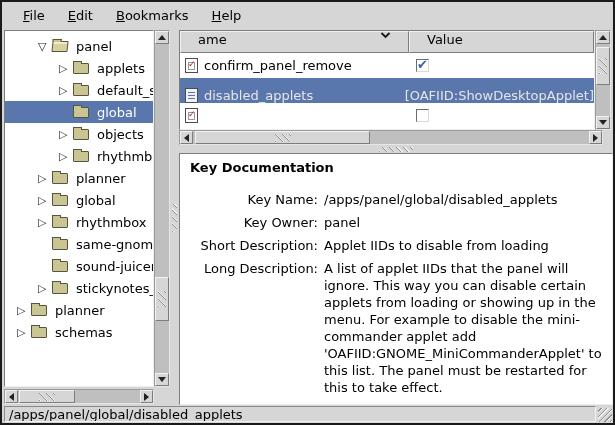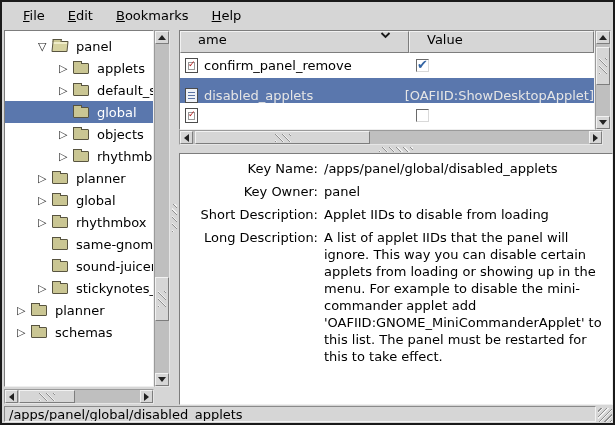--- a/index.html
+++ b/index.html
@@ -298,20 +298,21 @@
     <div class="sb-btn" style="right:0;top:0;width:13px;height:13px;">
         <span class="arr arr-right"></span>
       </div>
   </div>
 
   <div class="h-split">
     <span class="splitgrip-h"></span>
   </div>
 
   <div class="docs sunken">
+    <div class="docs-title">Key Documentation</div>
     <div class="docs-grid">
       <span class="doc-label">Key Name:</span>
       <span class="doc-value">/apps/panel/global/disabled_applets</span>
       <span class="doc-label">Key Owner:</span>
       <span class="doc-value">panel</span>
       <span class="doc-label">Short Description:</span>
       <span class="doc-value">Applet IIDs to disable from loading</span>
       <span class="doc-label">Long Description:</span>
       <span class="doc-value">A list of applet IIDs that the panel will ignore. This way you can disable certain applets from loading or showing up in the menu. For example to disable the mini-commander applet add 'OAFIID:GNOME_MiniCommanderApplet' to this list. The panel must be restarted for this to take effect.</span>
     </div>

